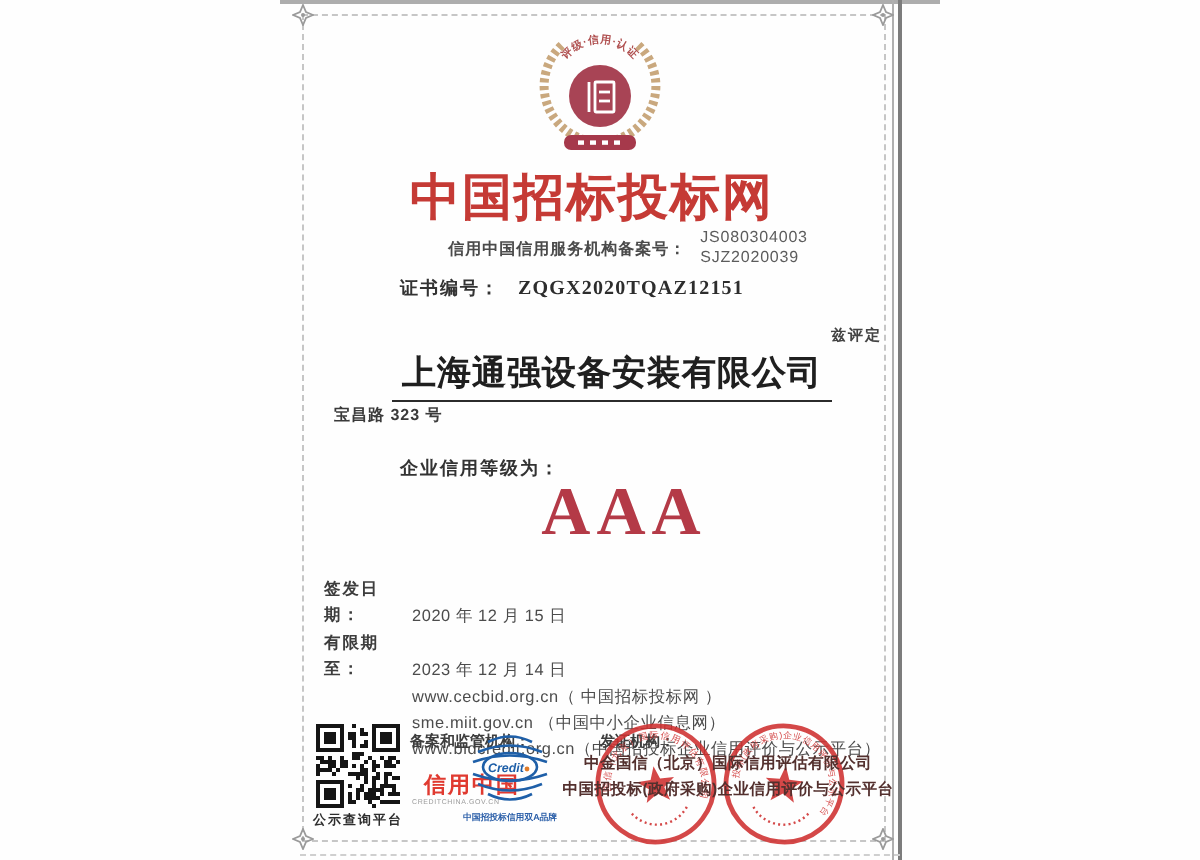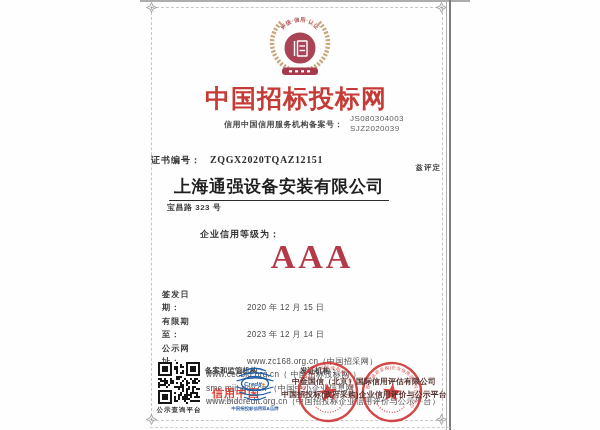--- a/index.html
+++ b/index.html
@@ -18,38 +18,38 @@
   .corner svg{display:block;}
   
   .badge{position:absolute;left:266px;top:11px;width:68px;height:68px;}
   
   .title{position:absolute;left:151px;top:82px;width:290px;text-align:center;
     font-size:25px;font-weight:bold;color:#c53a35;letter-spacing:1px;}
   .filing{position:absolute;left:151px;top:114px;width:326px;display:flex;justify-content:center;
     gap:7px;font-size:8px;align-items:center;}
   .filing .lbl{font-weight:bold;color:#4a4a4a;letter-spacing:.5px;padding-top:1px;}
   .filing .vals{color:#5c5c5c;line-height:10px;letter-spacing:.4px;}
-  .certno{position:absolute;left:151px;top:154px;width:270px;display:flex;justify-content:flex-start;
+  .certno{position:absolute;left:151px;top:138px;width:270px;display:flex;justify-content:center;
     gap:9px;align-items:baseline;}
   .certno .lbl{font-size:9px;font-weight:bold;color:#333;letter-spacing:1px;}
   .certno .val{font-size:10px;font-weight:bold;color:#2d2d2d;letter-spacing:.6px;}
   
   .hereby{position:absolute;left:151px;top:163px;width:290px;text-align:right;
     font-size:7.5px;font-weight:bold;color:#444;letter-spacing:1px;}
-  .company-wrap{position:absolute;left:134px;top:175px;width:290px;text-align:center;}
+  .company-wrap{position:absolute;left:161px;top:175px;width:290px;text-align:center;}
   .company-wrap span{display:inline-block;font-size:17px;font-weight:bold;color:#1f1f1f;
     letter-spacing:.5px;border-bottom:1.5px solid #2b2b2b;padding:0 5px 2px;}
   .address{position:absolute;left:151px;top:202px;width:290px;
     font-size:8px;font-weight:bold;color:#3a3a3a;letter-spacing:.5px;margin-left:16px;}
   .grade-label{position:absolute;left:200px;top:228px;font-size:9px;font-weight:bold;color:#333;letter-spacing:1px;}
   .grade{position:absolute;left:151px;top:238px;width:290px;text-align:center;
     font-size:34px;font-weight:bold;letter-spacing:3px;padding-left:16px;}
   .info{position:absolute;left:162px;top:288px;font-size:8.2px;color:#4c4c4c;line-height:13.4px;}
   .info .lbl{display:inline-block;width:44px;font-weight:bold;color:#3d3d3d;letter-spacing:1px;}
-  .info .val{letter-spacing:.3px;margin-left:41px;}
+  .info .val{letter-spacing:.3px;}
   .info .indent{margin-left:44px;}
   
   .qr{position:absolute;left:158px;top:362px;width:42px;height:42px;}
   .qr-caption{position:absolute;left:152px;top:406px;width:54px;text-align:center;
     font-size:6.5px;font-weight:bold;color:#2e2e2e;letter-spacing:1px;}
   .regulator-label{position:absolute;left:205px;top:366px;font-size:7.5px;font-weight:bold;color:#3d3d3d;}
   .creditchina{position:absolute;left:206px;top:387px;width:60px;}
   .creditchina .logo{font-size:11px;font-weight:bold;color:#e03a30;letter-spacing:1px;line-height:12px;text-align:center;}
   .creditchina .sub{font-size:3.5px;color:#9b9b9b;letter-spacing:.3px;}
   .credit-logo{position:absolute;left:232px;top:363px;width:46px;height:41px;}
@@ -146,23 +146,20 @@
 
   <div class="grade-label">企业信用等级为：</div>
   <div class="grade serif" style="color:#b43a47;">AAA</div>
 
   <div class="info">
     <div class="row">
       <span class="lbl">签发日期：</span><span class="val">2020 年 12 月 15 日</span>
     </div>
     <div class="row">
       <span class="lbl">有限期至：</span><span class="val">2023 年 12 月 14 日</span>
-    </div>
-    <div class="row">
-      <span class="lbl">公示网址：</span><span class="val">www.zc168.org.cn（中国招采网）</span>
     </div>
     <div class="indent val">www.cecbid.org.cn（ 中国招标投标网 ）</div>
     <div class="indent val">sme.miit.gov.cn （中国中小企业信息网）</div>
     <div class="indent val">www.bidcredit.org.cn（中国招投标企业信用评价与公示平台）</div>
   </div>
 
   <div class="qr">
     <svg width="42" height="42" viewBox="0 0 42 42">
       <rect x="0" y="0" width="42" height="42" fill="#ffffff"></rect>
       <g fill="#151515">

